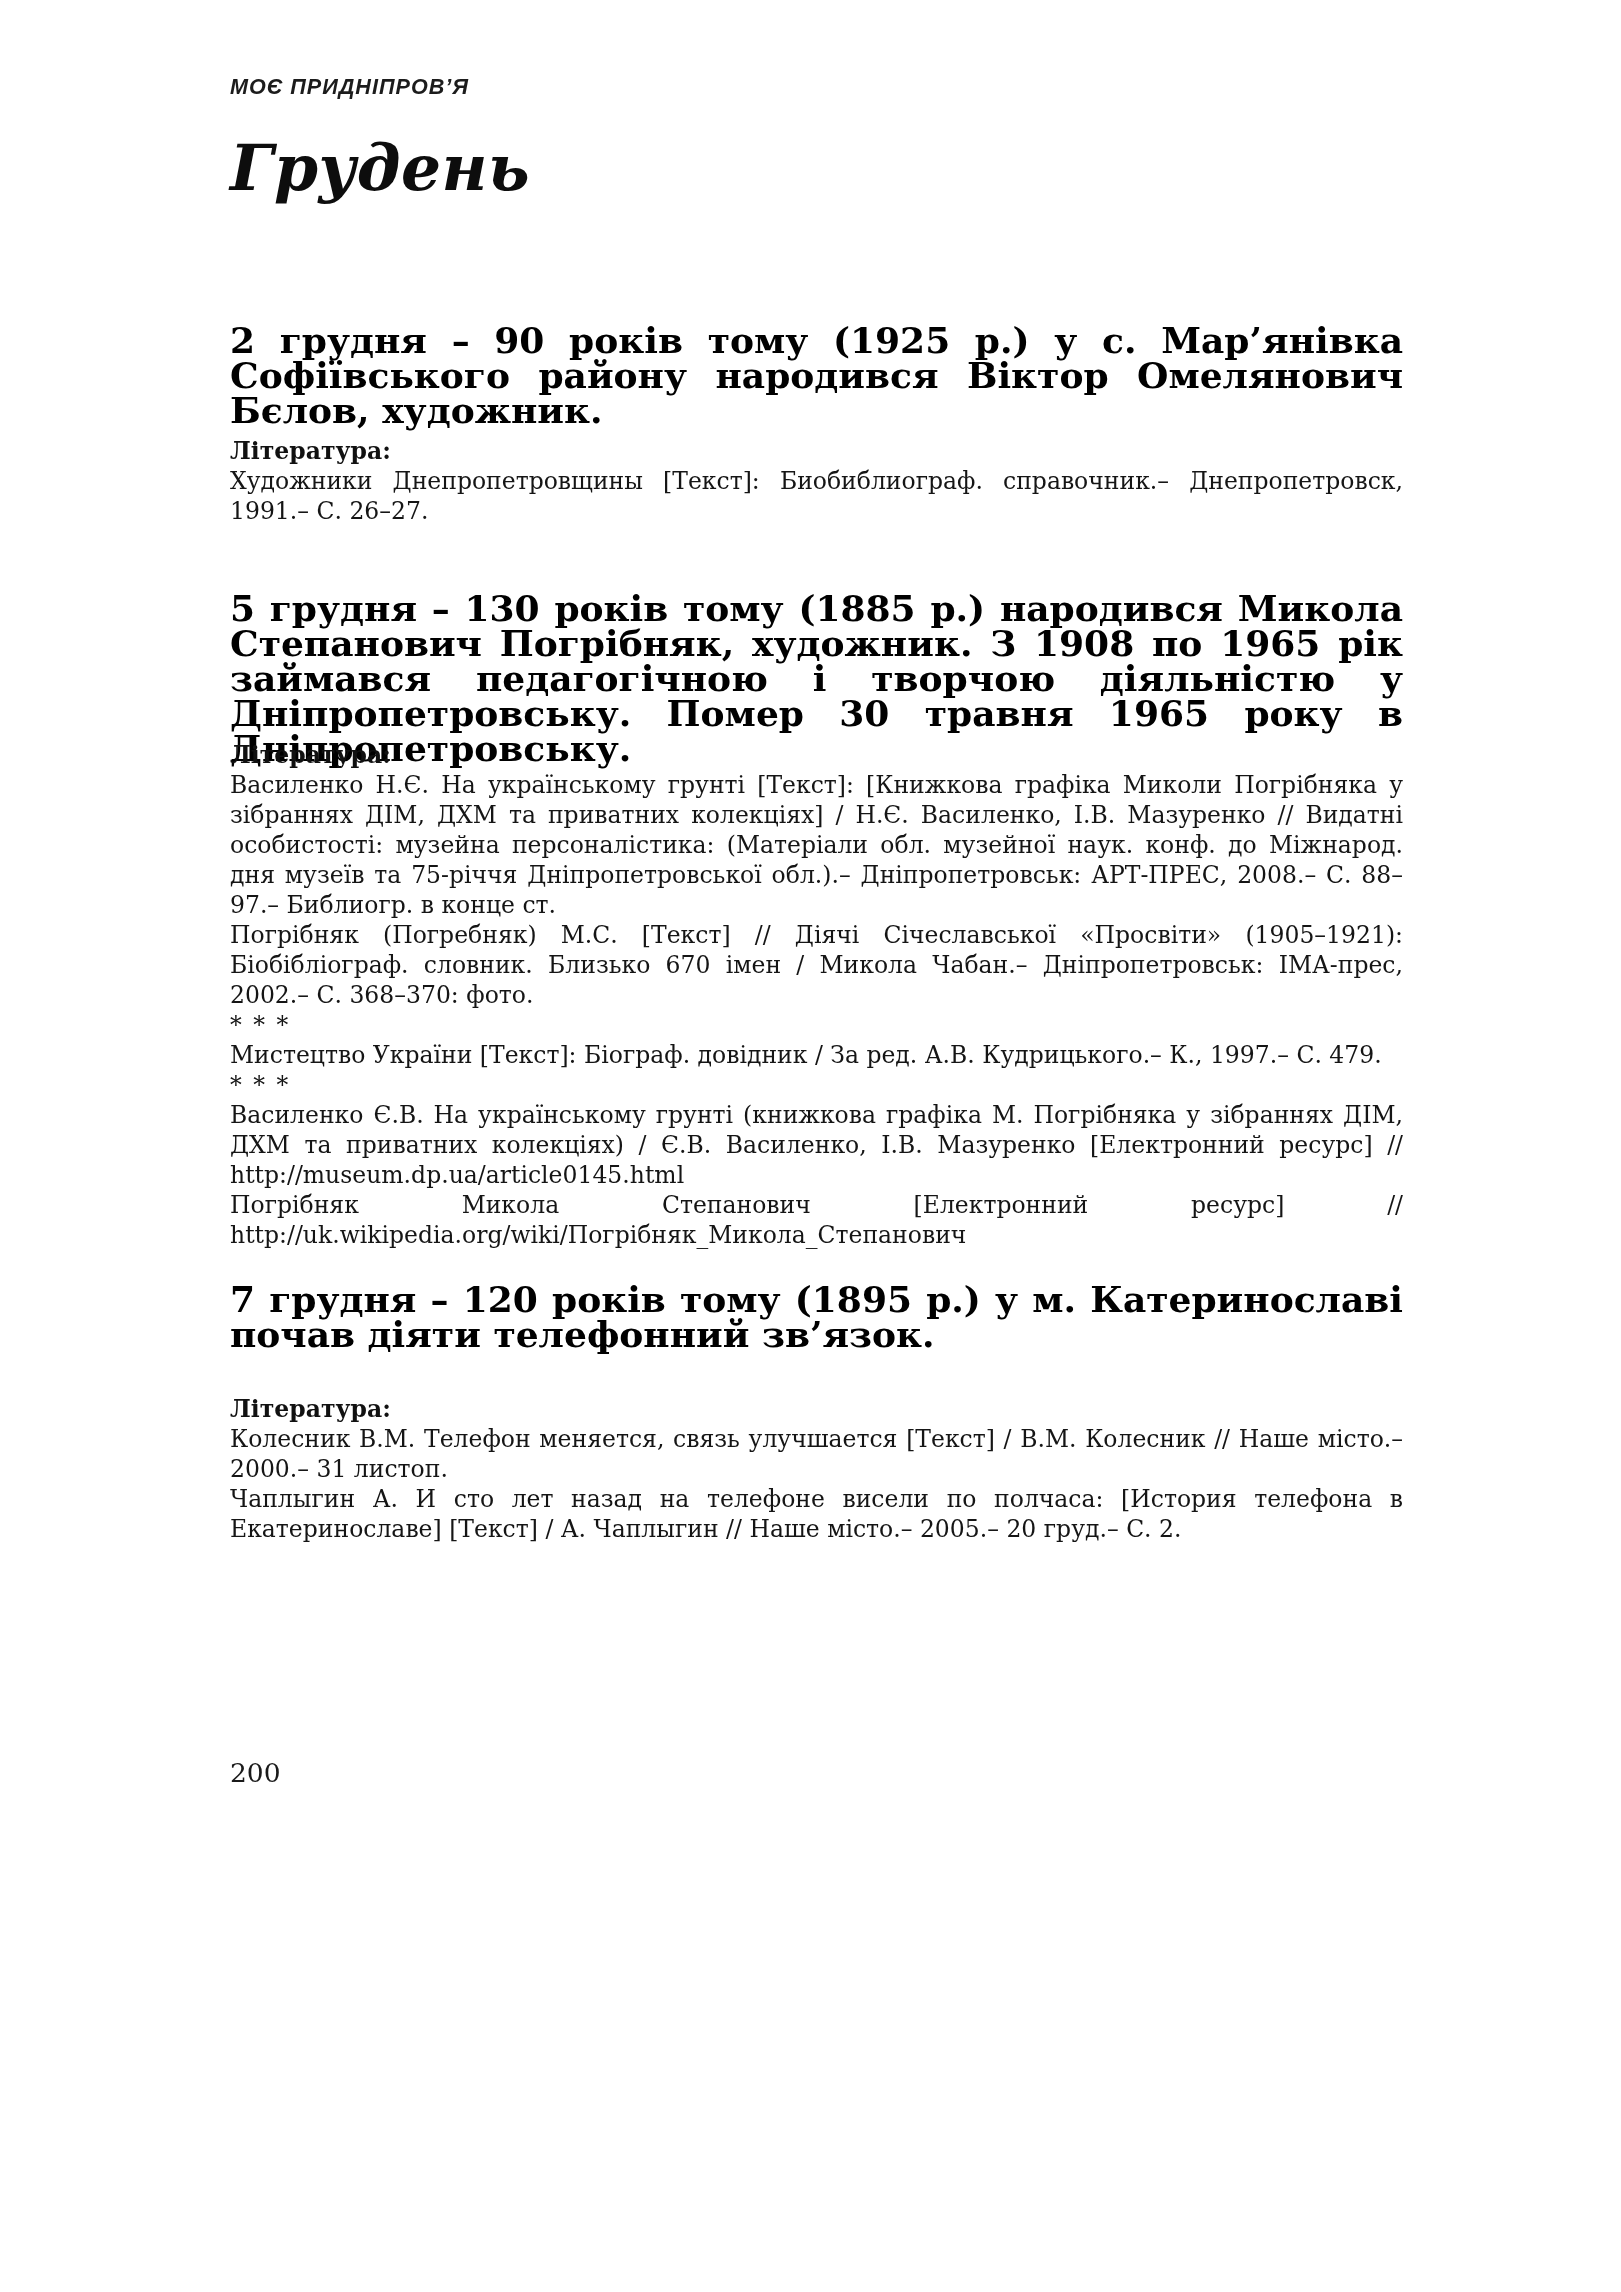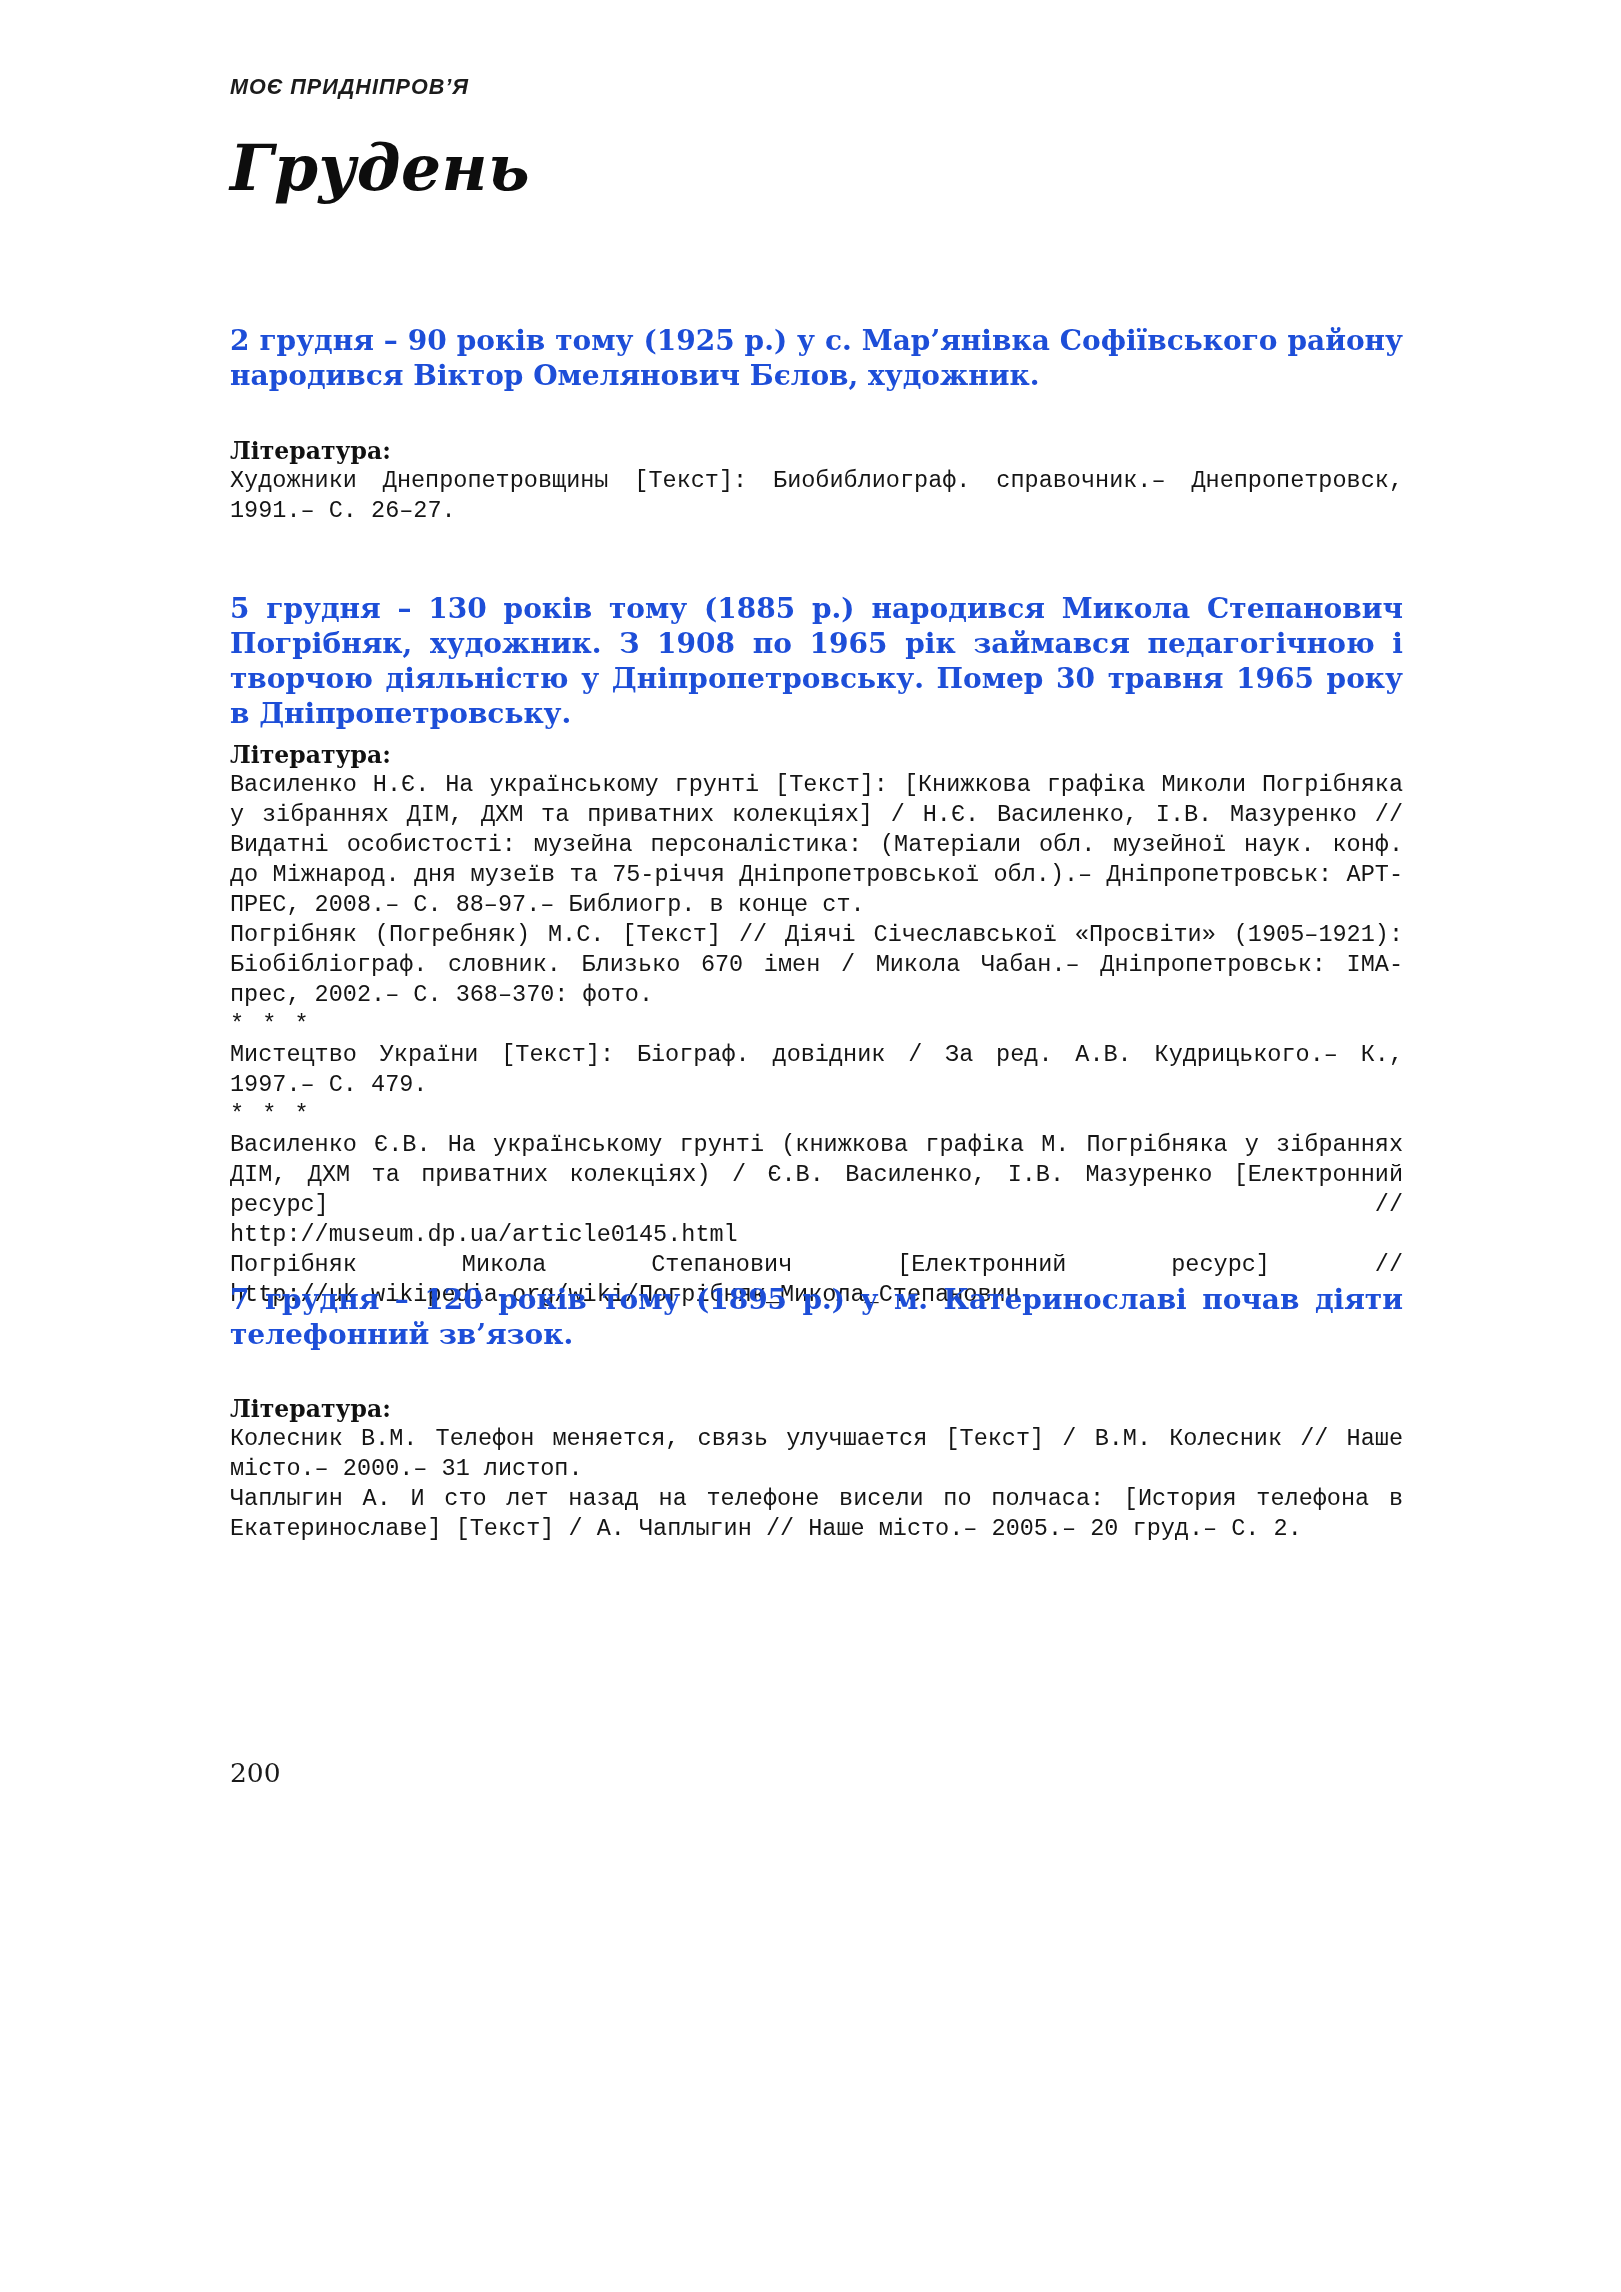--- a/index.html
+++ b/index.html
@@ -32,45 +32,44 @@
   }
   .page-title {
     top: 131px;
     font-size: 63px;
     font-weight: bold;
     letter-spacing: 0.5px;
     color: #0d0d0d;
     font-style: italic;
   }
   .entry-heading {
-    font-size: 28px;
+    font-size: 36px;
     font-weight: bold;
     line-height: 35px;
     text-align: justify;
-    color: #1d4ed8;
+    color: #000000;
   }
   .e1-head { top: 323px; }
   .e2-head { top: 591px; }
   .e3-head { top: 1282px; }
   .e4-head { top: 1589px; }
 
   .lit-block { font-size: 23.5px; line-height: 30px; }
   .e1-lit { top: 436px; }
   .e2-lit { top: 740px; }
   .e3-lit { top: 1394px; }
 
   .lit-label {
     font-weight: bold;
     margin: 0;
   }
   .ref {
     margin: 0;
     text-align: justify;
     color: #151515;
-    font-family: Liberation Mono, monospace;
   }
   .ref.stretch {
     text-align-last: justify;
   }
   .ref.sep {
     text-align: left;
     letter-spacing: 2px;
   }
   .page-number {
     top: 1757px;

